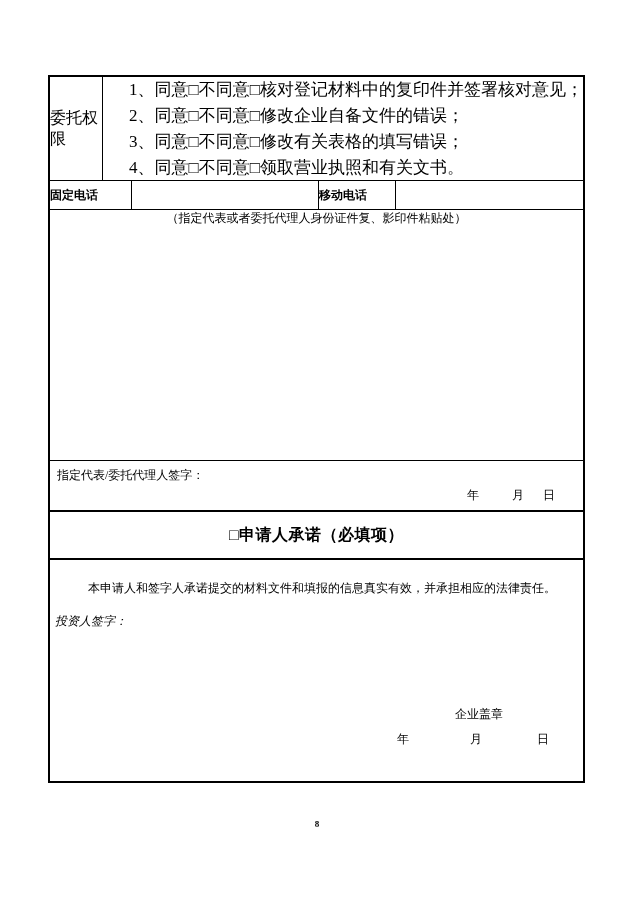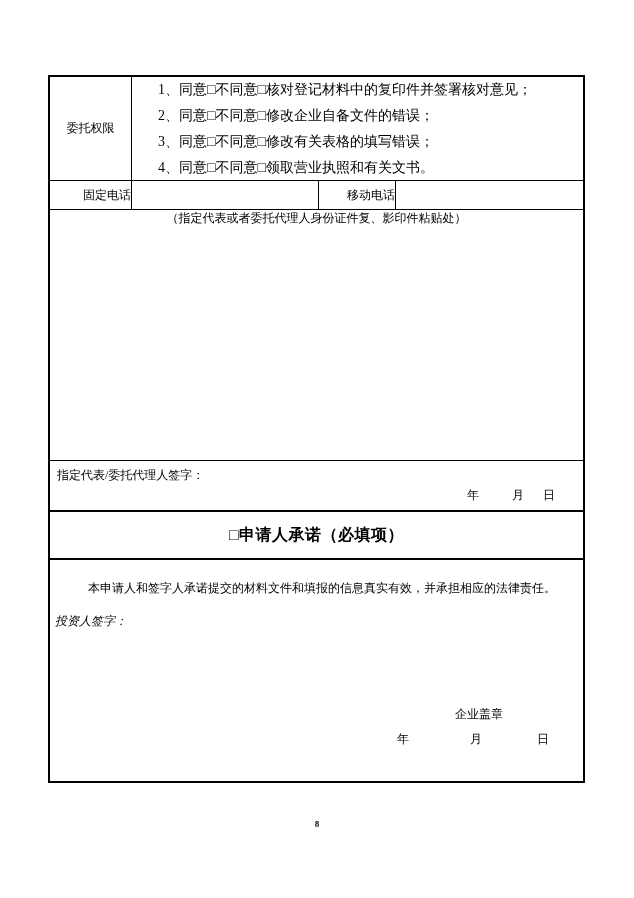--- a/index.html
+++ b/index.html
@@ -36,38 +36,38 @@
 
   .row-b {
     height: 104px;
     border-bottom: 1px solid #000000;
     display: flex;
   }
   .label-cell {
     width: 82px;
     border-right: 1px solid #000000;
     display: flex; align-items: center; justify-content: center;
-    font-size: 12px;
+    font-size: 16px;
   }
   .list-cell {
     flex: 1;
     display: flex; flex-direction: column; justify-content: center;
     padding-left: 26px;
-    font-size: 14px;
+    font-size: 17px;
   }
   .list-item { line-height: 26px; white-space: nowrap; }
 
   .row-c {
     height: 29px;
     border-bottom: 1px solid #000000;
     display: flex;
     font-size: 12px;
   }
   .pcell { display: flex; align-items: center; height: 100%; }
-  .pcell.plabel { justify-content: flex-end; }
+  .pcell.plabel { justify-content: flex-start; font-weight: bold; }
   .pc1 { width: 82px;  border-right: 1px solid #000000; }
   .pc2 { width: 187px; border-right: 1px solid #000000; }
   .pc3 { width: 77px;  border-right: 1px solid #000000; }
   .pc4 { flex: 1; }
 
   .row-d {
     height: 251px;
     border-bottom: 1px solid #000000;
     display: flex; align-items: flex-start; justify-content: center;
     font-size: 12px;

